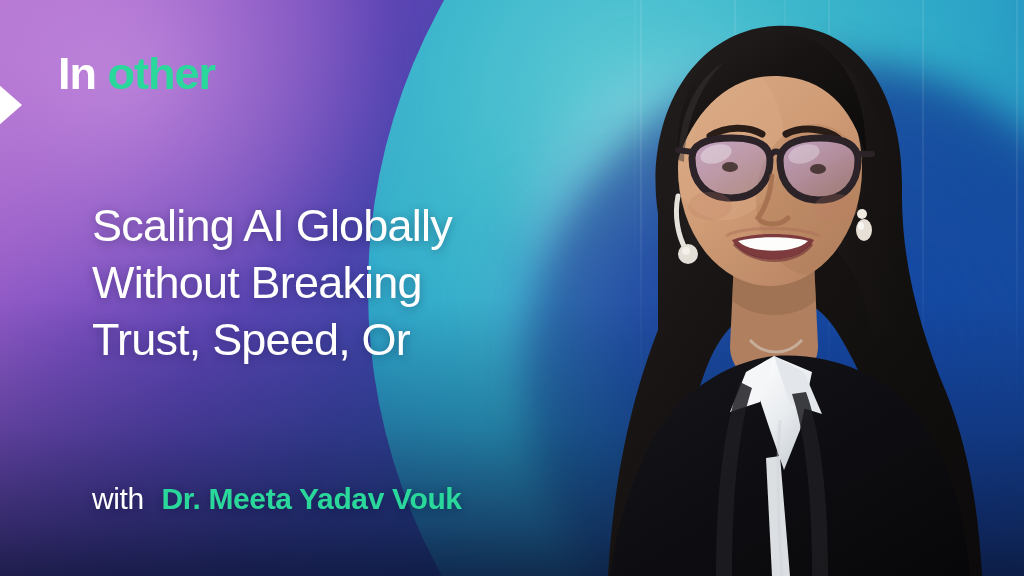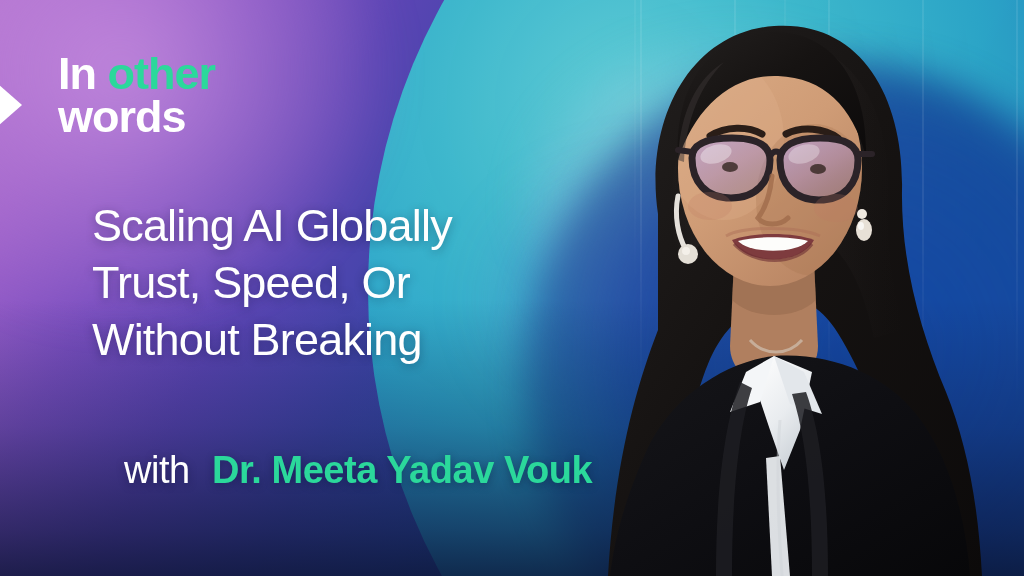--- a/index.html
+++ b/index.html
@@ -188,27 +188,26 @@
     letter-spacing: -0.018em;
     color: #ffffff;
     text-shadow: 0 2px 10px rgba(10,16,48,0.35);
   }
   .title-line { display: block; white-space: nowrap; }
 
   
   .presenter {
     position: absolute;
     left: 92px;
-    top: 450px;
-    font-size: 38px;
+    top: 482px;
+    font-size: 30px;
     line-height: 1.1;
     letter-spacing: -0.012em;
     white-space: nowrap;
     text-shadow: 0 2px 8px rgba(10,16,48,0.40);
-    margin-left: 32px;
   }
   .presenter-with {
     color: #ffffff;
     font-weight: 400;
   }
   .presenter-name {
     color: #2bd89b;
     font-weight: 700;
   }
 
@@ -351,27 +350,26 @@
 
     <path d="M206 420 C202 470 204 520 208 576" stroke="#cfd3d7" stroke-width="3" fill="none" opacity="0.45"></path>
   </svg>
 
   <svg class="logo-arrow" viewBox="0 0 44 86" aria-hidden="true">
     <path d="M-6 3 L40 43 L-6 83 Z" fill="#ffffff"></path>
   </svg>
 
   <div class="logo-wordmark">
     <span class="logo-line"><span style="white-space: pre;">In </span><span class="logo-accent">other</span></span>
-    <span class="logo-line">words</span>
   </div>
 
   <div class="title">
     <span class="title-line">Scaling AI Globally</span>
+    <span class="title-line">Without Breaking</span>
     <span class="title-line">Trust, Speed, Or</span>
-    <span class="title-line">Without Breaking</span>
   </div>
 
   <div class="presenter">
     <span class="presenter-with" style="margin-right: 0.32em;">with</span>
     <span class="presenter-name">Dr. Meeta Yadav Vouk</span>
   </div>
 
 </div>
 
 </body></html>

